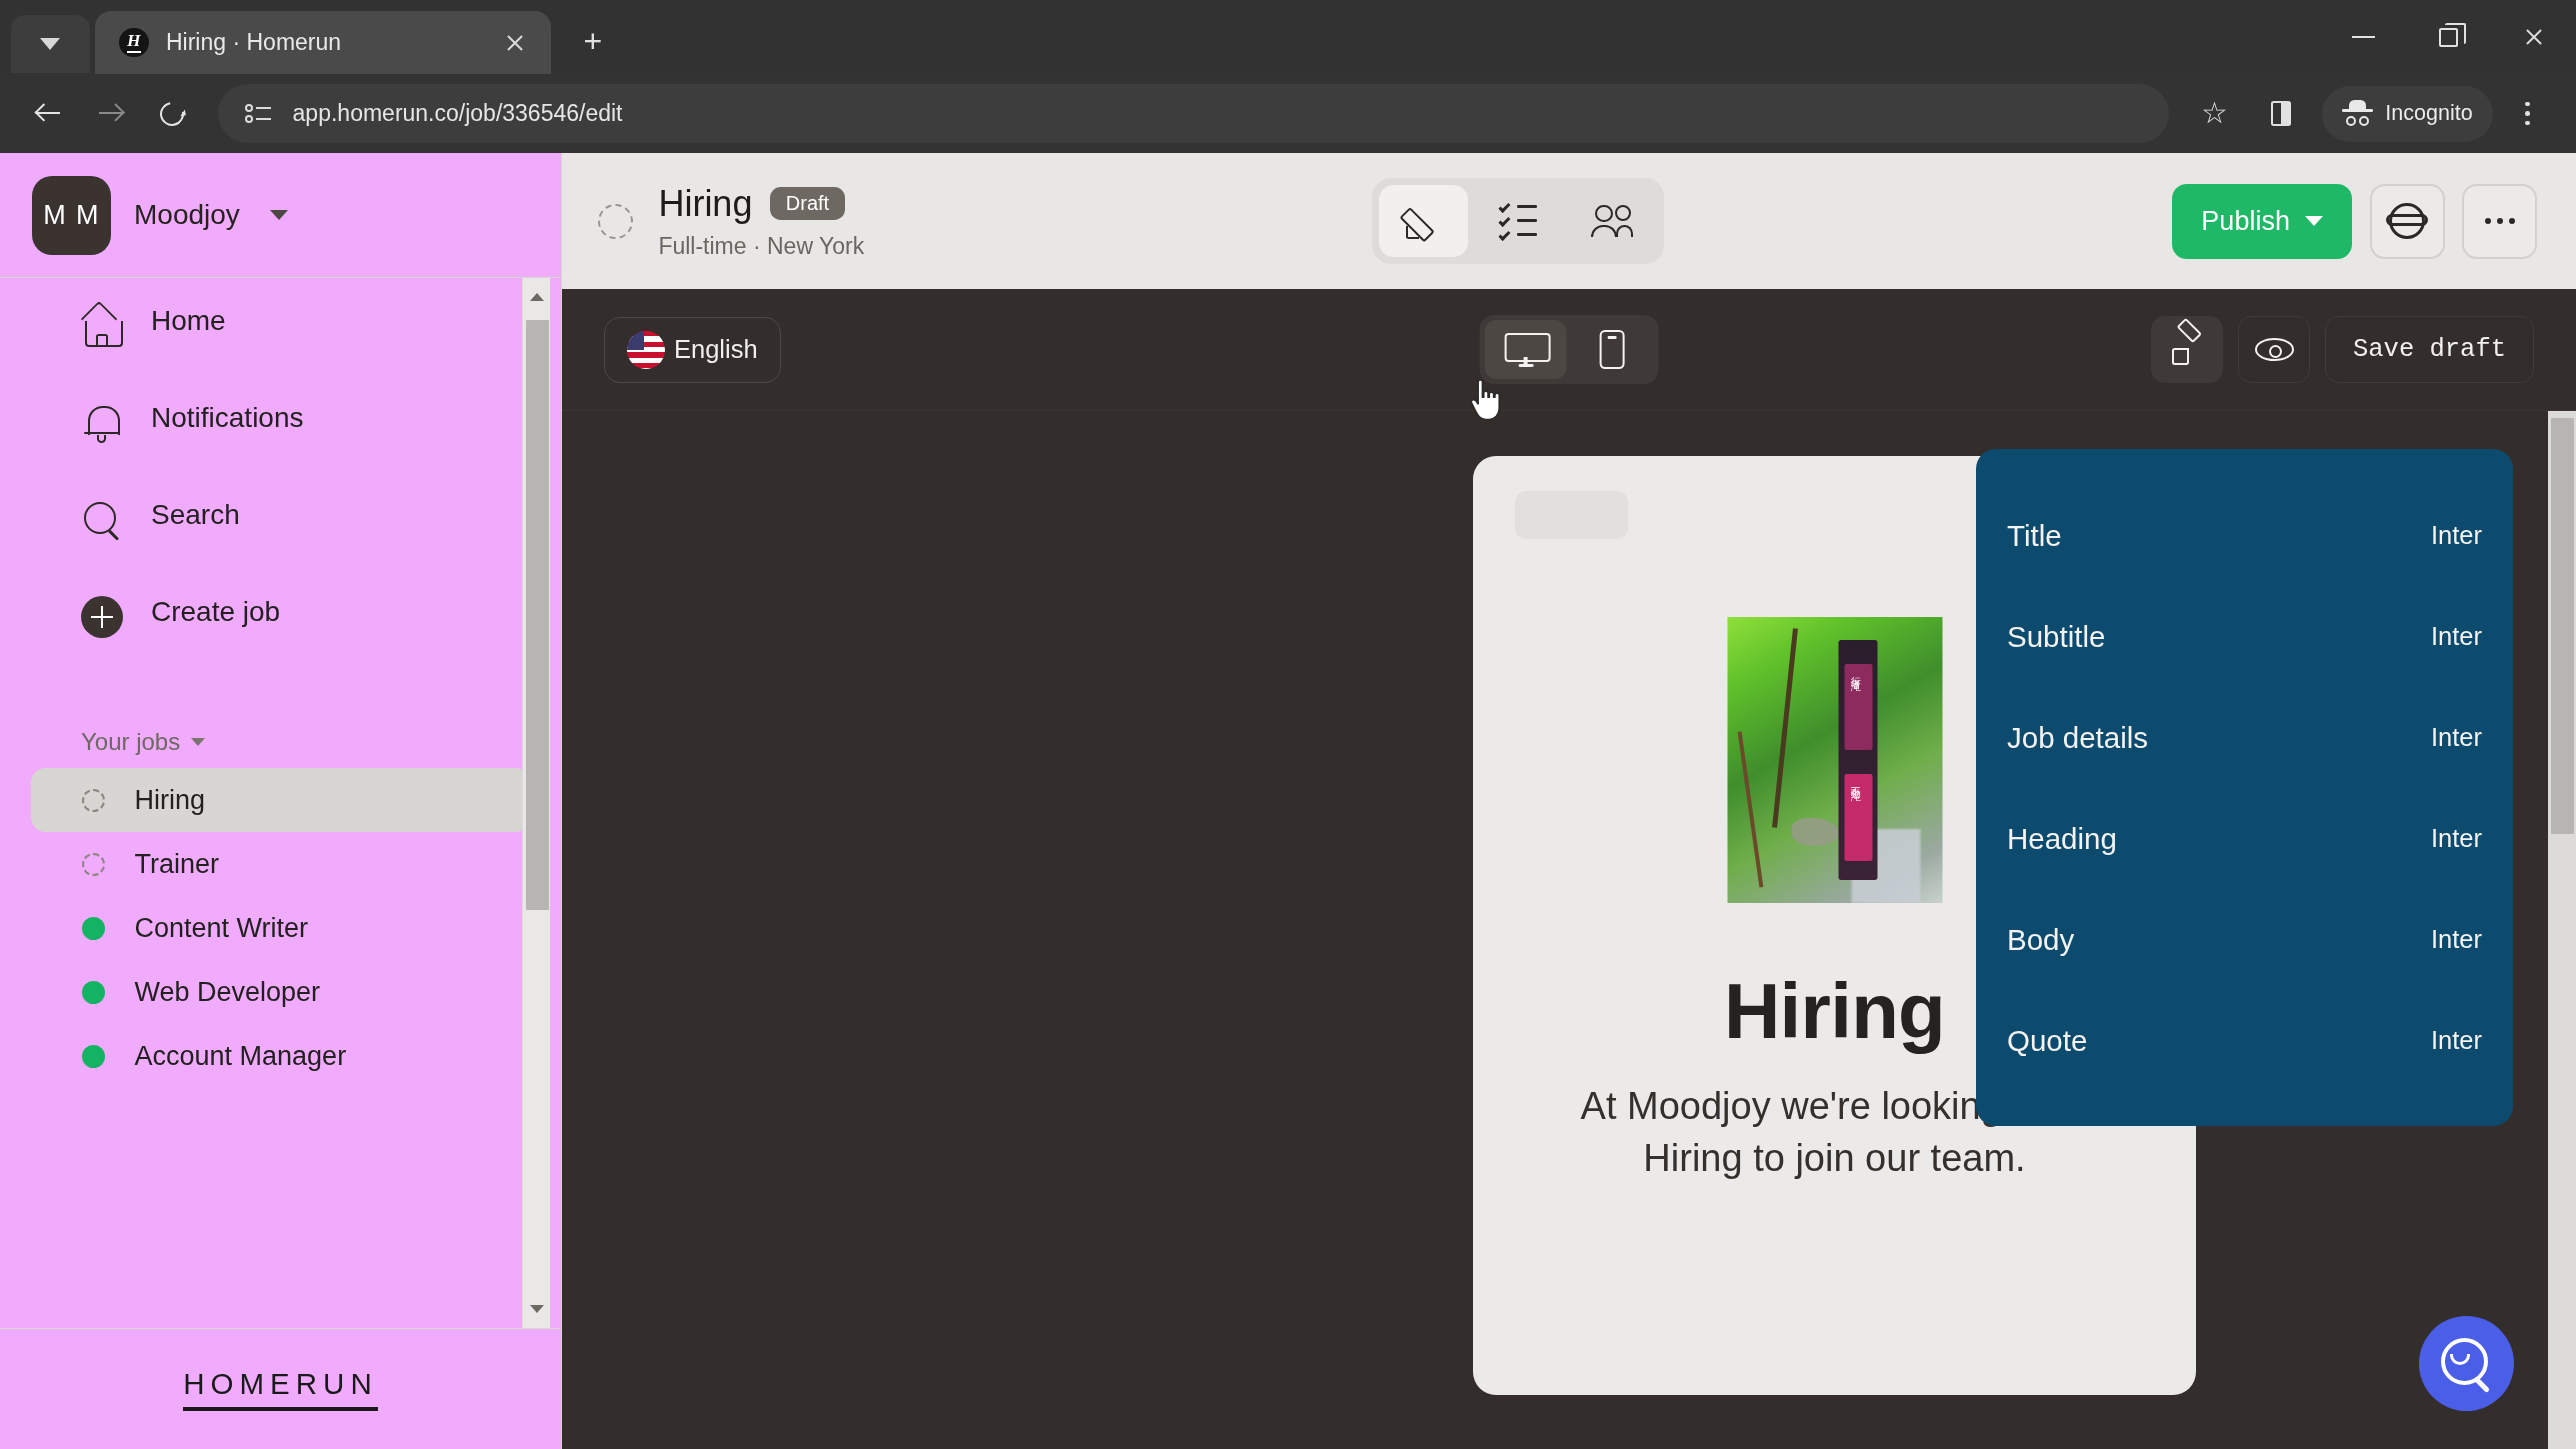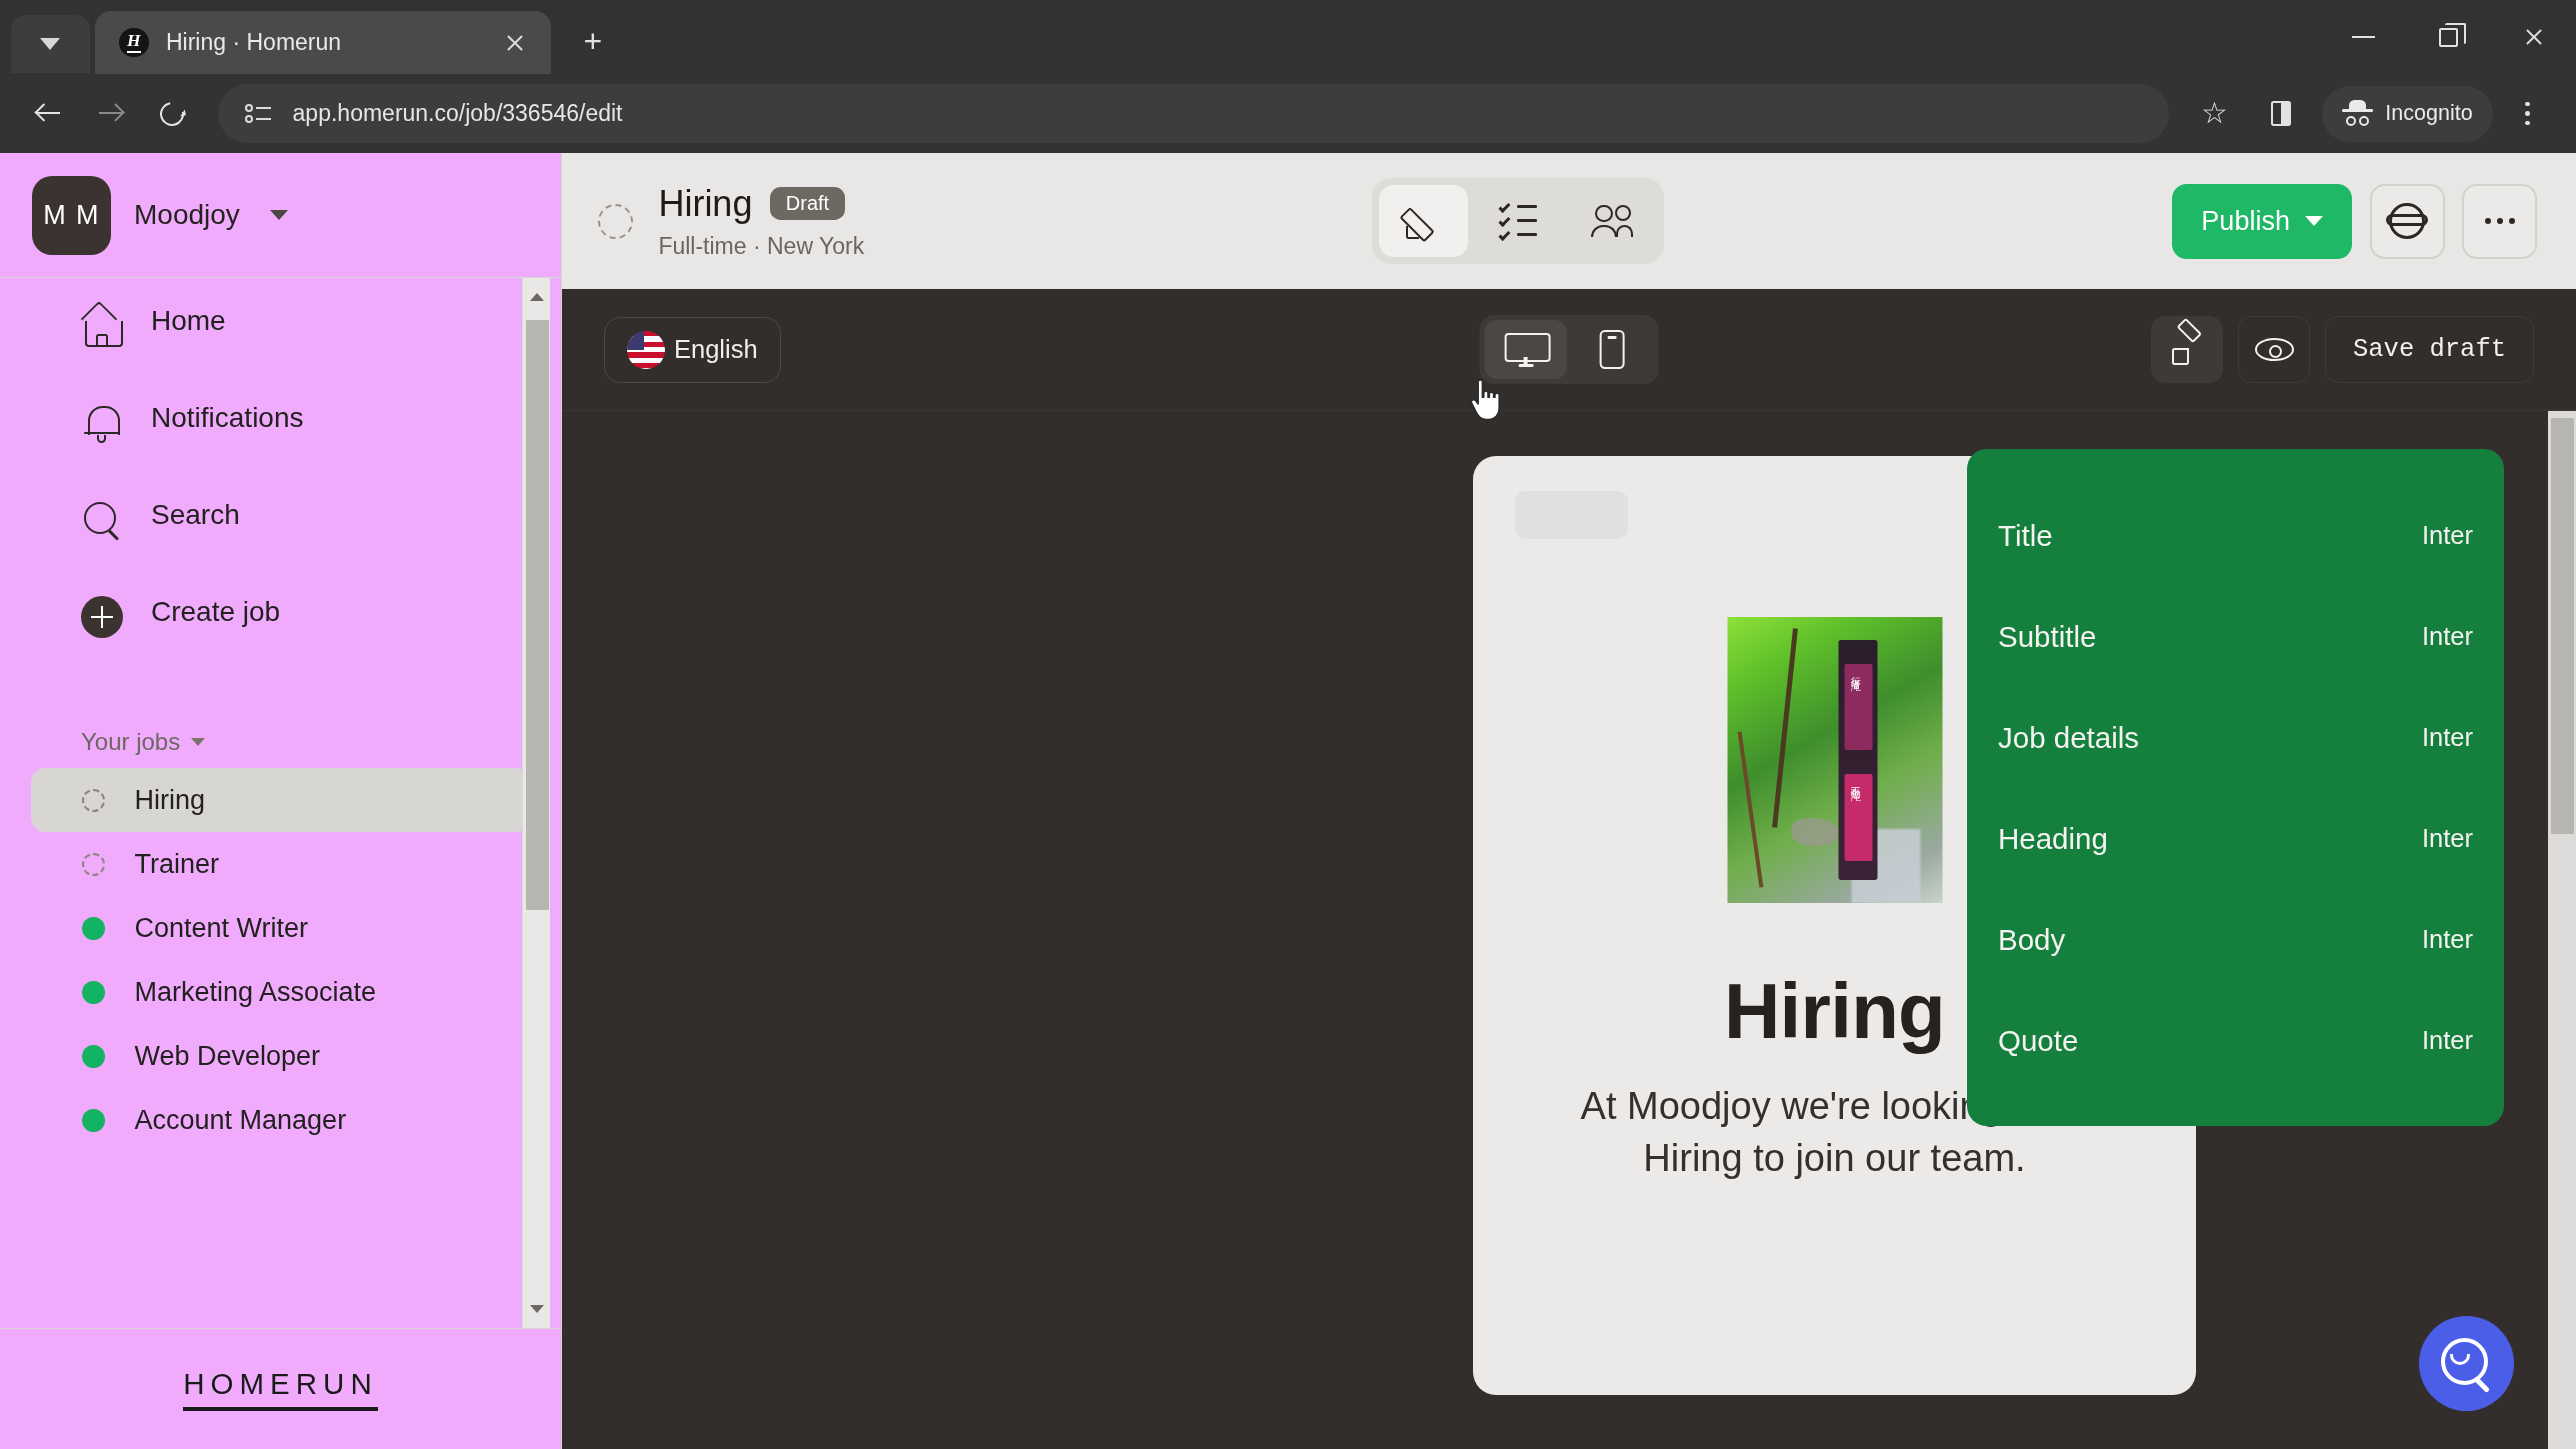--- a/index.html
+++ b/index.html
@@ -303,21 +303,21 @@
     position:absolute; left:0; right:0; top: 510px; text-align:center;
     font-size: 78px; font-weight: 700; color:#26221f; letter-spacing:-0.7px;
   }
   .card-sub {
     position:absolute; left: 101px; right: 101px; top: 624px; text-align:center;
     font-size: 38px; line-height: 1.38; color:#35302c;
   }
 
   
   .type-panel {
-    position:absolute; right: 72px; top: 38px; width: 537px; background:#15803d; border-radius: 20px;
+    position:absolute; right: 63px; top: 38px; width: 537px; background:#0c4a6e; border-radius: 20px;
     padding: 36px 31px 35px 31px;
   }
   .type-row { display:flex; align-items:center; justify-content:space-between; height: 101px; }
   .type-name { color:#f4f3f2; font-size: 29.5px; }
   .type-font { color:#f4f3f2; font-size: 25.5px; }
 
   
   .help-fab {
     position:absolute; right: 62px; bottom: 38px; width: 95px; height: 95px; border-radius: 50%;
     background:#4b5ee8; display:flex; align-items:center; justify-content:center;
@@ -449,24 +449,20 @@
           <div class="dot dashed"></div>
           <span>Hiring</span>
         </div>
         <div class="job-item">
           <div class="dot dashed"></div>
           <span>Trainer</span>
         </div>
         <div class="job-item">
           <div class="dot green"></div>
           <span>Content Writer</span>
-        </div>
-        <div class="job-item">
-          <div class="dot green"></div>
-          <span>Marketing Associate</span>
         </div>
         <div class="job-item">
           <div class="dot green"></div>
           <span>Web Developer</span>
         </div>
         <div class="job-item">
           <div class="dot green"></div>
           <span>Account Manager</span>
         </div>
 

